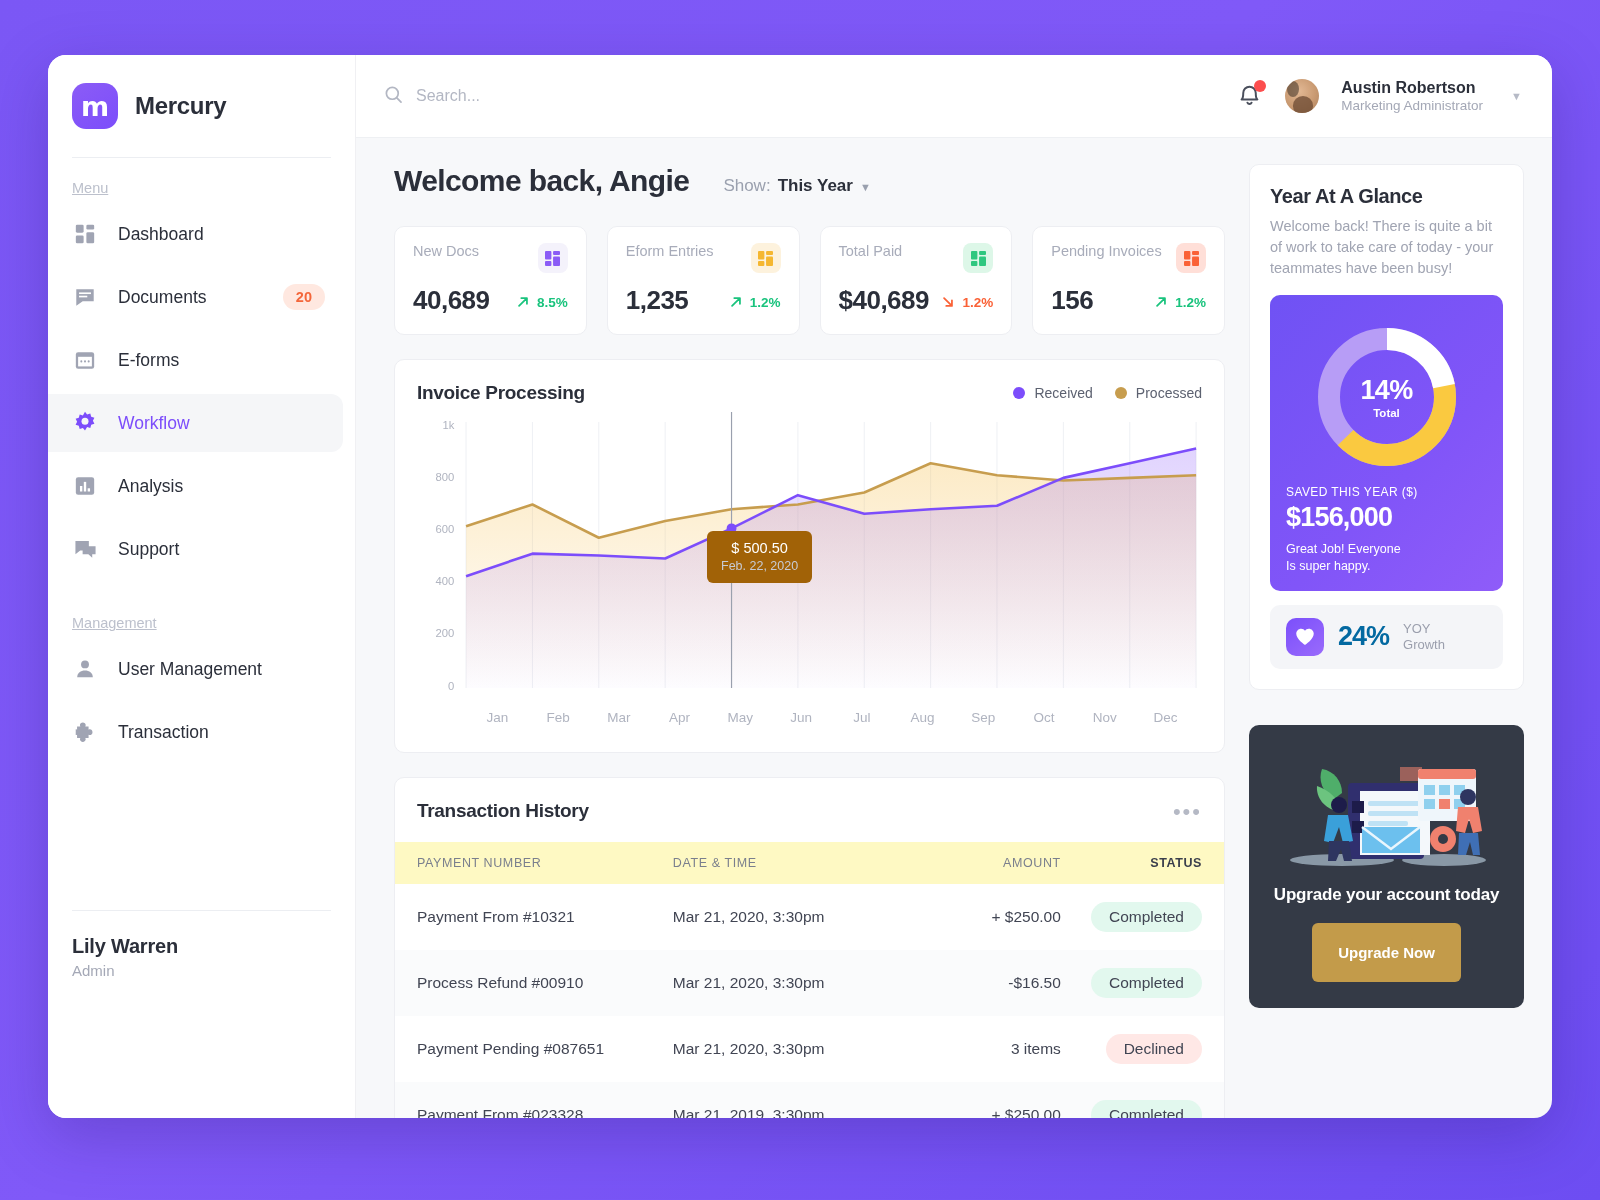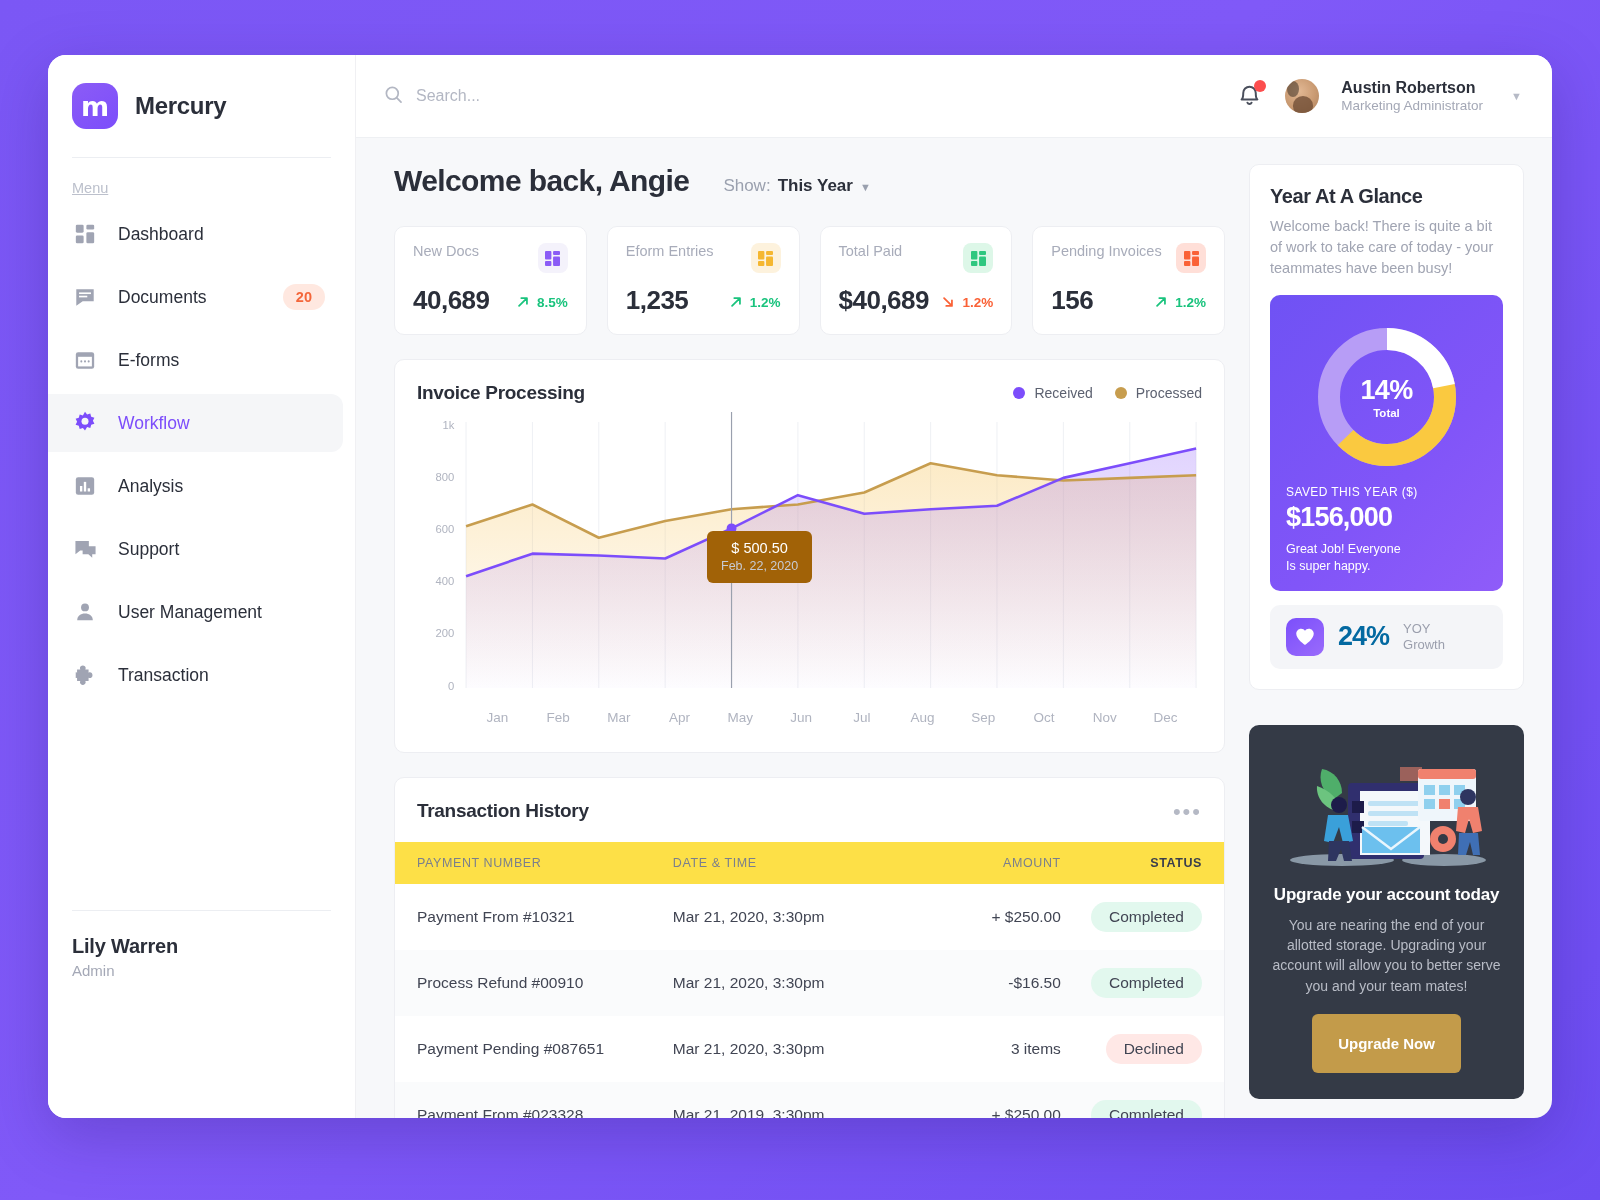--- a/index.html
+++ b/index.html
@@ -140,21 +140,21 @@
     padding: 9px 14px 10px 14px; text-align:center; min-width: 86px;
   }
   .tt-v { font-size: 14.5px; }
   .tt-d { font-size: 12.5px; color:#c8cbd4; margin-top: 3px; }
 
   
   .table-card { padding: 22px 0 0 0; }
   .table-head-row { display:flex; align-items:center; justify-content:space-between; padding: 0 22px 20px 22px; }
   .table-title { font-size: 19px; font-weight: 700; color:#2b2f3a; letter-spacing:-.3px;}
   .dots { color:#b5b9c5; font-size:22px; letter-spacing:2px; cursor:pointer; line-height:.5;}
-  .thead { display:flex; background:#fde047; padding: 14px 22px; align-items: flex-end; }
+  .thead { display:flex; background:#fef9c3; padding: 14px 22px; align-items: flex-end; }
   .thead span { font-size: 12.5px; letter-spacing: .6px; color:#7a7f8d; }
   .c1 { flex: 1.45; } .c2 { flex: 1.25; } .c3 { flex: .95; text-align:right; } .c4 { flex: .8; text-align:right; }
   .trow { display:flex; align-items:center; padding: 18px 22px; }
   .trow:nth-child(even) { background:#fafbfc; }
   .trow span { font-size: 15.5px; color:#414553; }
   .badge { display:inline-block; font-size: 14px; border-radius: 15px; padding: 6px 18px; }
   .b-done { background:#e2f8ee; color:#25c98a; }
   .b-dec { background:#ffe8e6; color:#fa6f62; }
 
   
@@ -273,20 +273,21 @@
     <div class="nav-item">
       <span class="nv-ico">
         <svg width="23" height="23" viewBox="0 0 24 24" fill="currentColor">
             <path d="M1.5 3h14v10h-9l-5 4z"></path>
             <path d="M9 8.5h13.5v8.5h-3.5v3.5l-4-3.5H9z"></path>
           </svg>
       </span>
       <span class="nav-label">Support</span>
     </div>
 
+    <div class="side-group-label" style="padding-top:32px">Management</div>
 
     <div class="nav-item">
       <span class="nv-ico">
         <svg width="22" height="22" viewBox="0 0 24 24" fill="currentColor">
             <circle cx="12" cy="7" r="4.3"></circle>
             <path d="M3.5 21c0-4.7 3.8-7.3 8.5-7.3s8.5 2.6 8.5 7.3z"></path>
           </svg>
       </span>
       <span class="nav-label">User Management</span>
     </div>
@@ -632,20 +633,19 @@
               <circle cx="161" cy="90" r="5" fill="#343a46"></circle>
               <circle cx="57" cy="56" r="8" fill="#1d1c4a"></circle>
               <path d="M46 66h20l5 26-10 2-4-16-6 16-9-2z" fill="#3aa0da"></path>
               <path d="M47 92h20l3 20h-8l-3-12-5 12h-8z" fill="#2e3560"></path>
               <circle cx="186" cy="48" r="8" fill="#2e3560"></circle>
               <path d="M176 58h20l4 24-9 2-4-14-4 14-9-2z" fill="#f0816e"></path>
               <path d="M177 84h19l2 22h-7l-3-13-4 13h-8z" fill="#3f6fb5"></path>
             </svg>
           </div>
           <div class="promo-title">Upgrade your account today</div>
-          <div class="promo-text">You are nearing the end of your allotted storage. Upgrading your account will allow you to better serve you and your team mates!</div>
           <button class="promo-btn">Upgrade Now</button>
         </div>
 
       </div>
     </div>
   </div>
 </div>
 
 </body></html>

